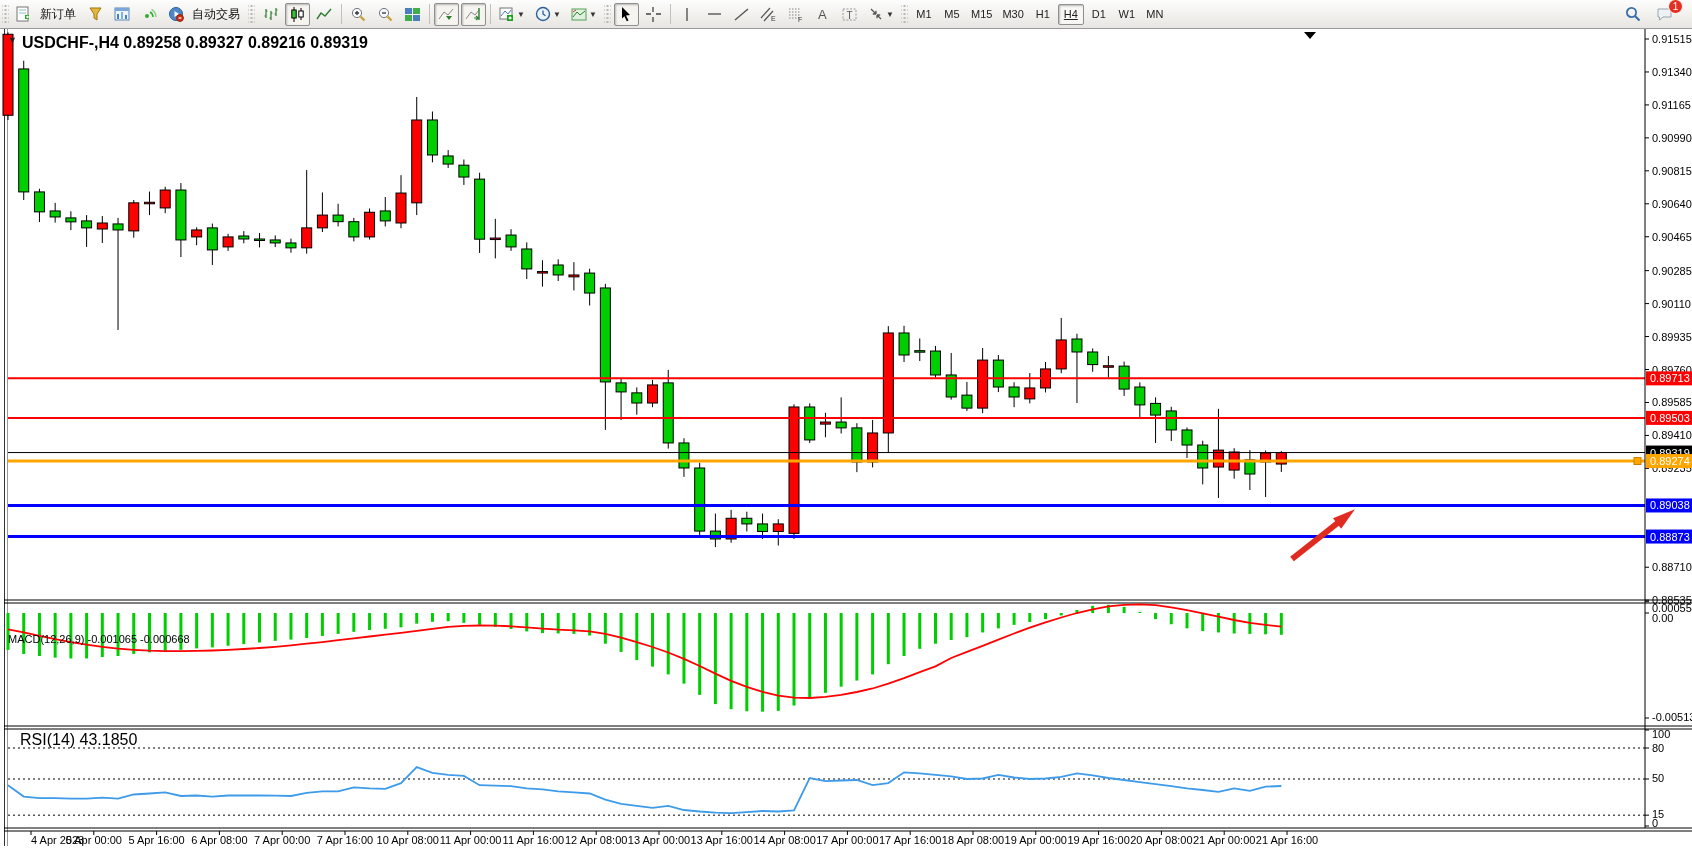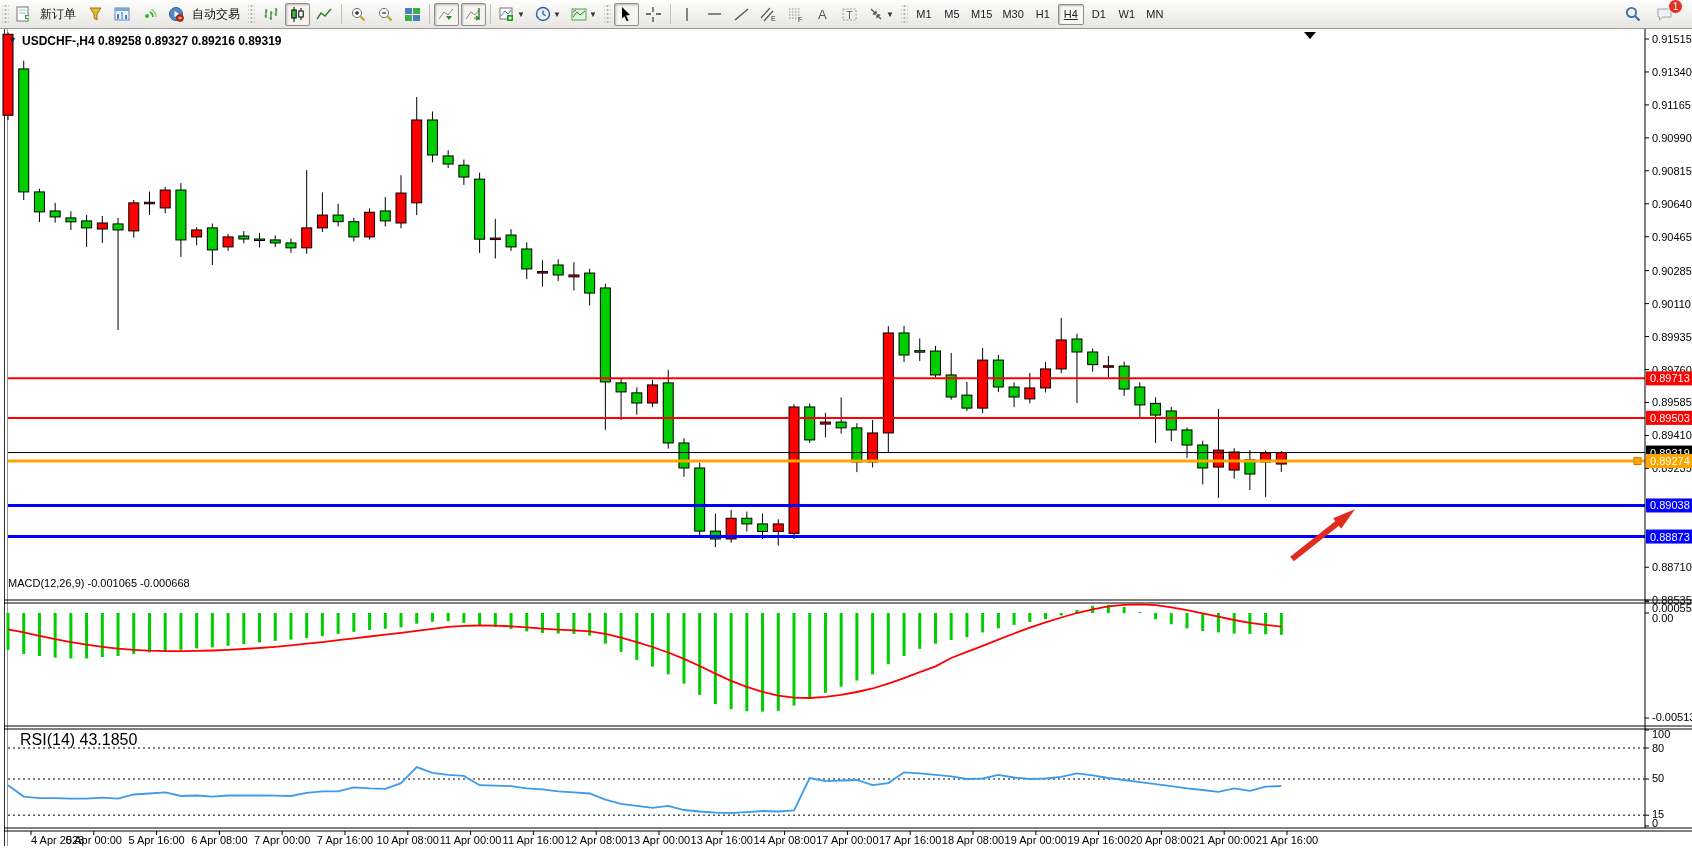--- a/index.html
+++ b/index.html
@@ -21,23 +21,23 @@
   .tf{min-width:26px;height:21px;padding:0 3px;margin:16px 1px;display:flex;align-items:center;justify-content:center;
     font-size:11px;color:#222;border:1px solid transparent;border-radius:2px;box-sizing:border-box;}
   .tf.active{background:#f8f7f3;border:1px solid #8f8f8f;box-shadow:inset 1px 1px 2px rgba(0,0,0,.25);text-decoration:underline;}
   #tb-right{margin-left:auto;display:flex;align-items:center;margin-right:14px;}
   #chat-badge{position:absolute;top:-5px;right:-7px;background:#e33022;color:#fff;font-size:10px;
     min-width:13px;height:13px;border-radius:8px;display:flex;align-items:center;justify-content:center;
     border:1px solid #fff;}
   
   #chart-wrap{position:absolute;left:0;top:29px;width:1692px;height:825px;background:#fff;}
   .ovl{position:absolute;font-size:12px;color:#000;white-space:nowrap;}
-  #title-ovl{left:22px;top:5px;font-weight:bold;font-size:12px;}
+  #title-ovl{left:22px;top:5px;font-weight:bold;font-size:16px;}
   #title-collapse{position:absolute;left:8px;top:6px;font-size:9px;color:#222;}
-  #macd-ovl{left:8px;top:548px;font-size:11px;}
+  #macd-ovl{left:8px;top:604px;font-size:11px;}
   #rsi-ovl{left:20px;top:702px;font-size:16px;}
 </style>
 </head>
 <body>
 
 <div id="toolbar">
   <div class="grip"></div>
 
   <div class="tbn">
     <span>

